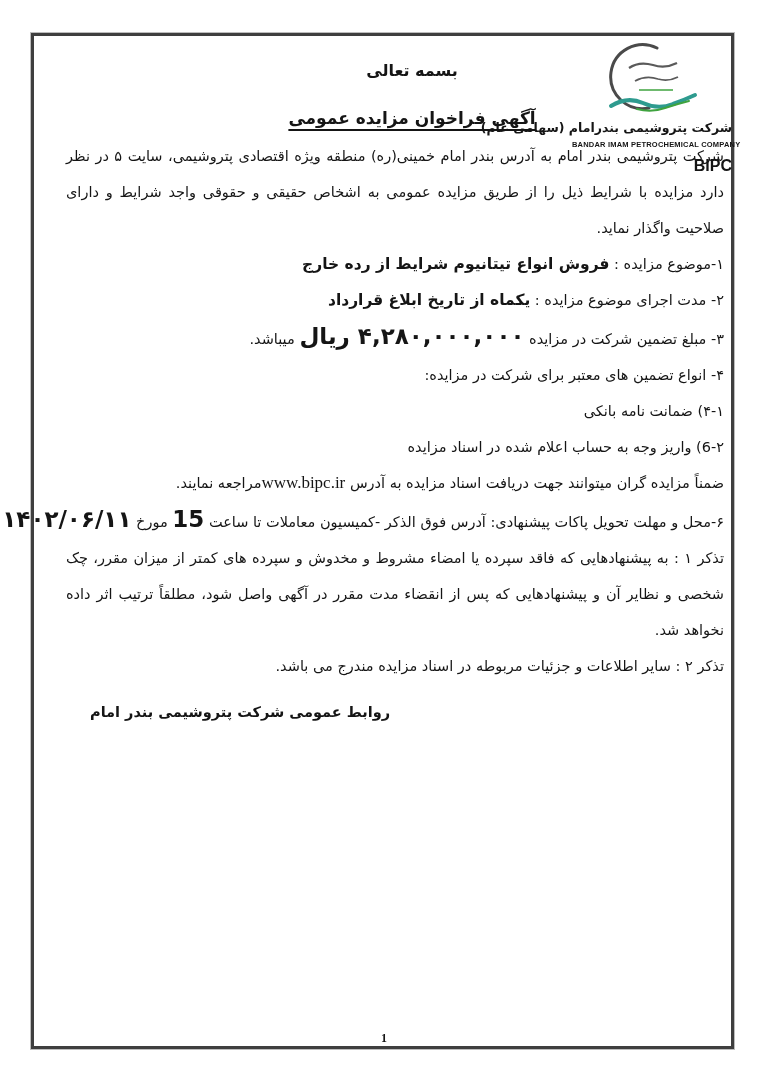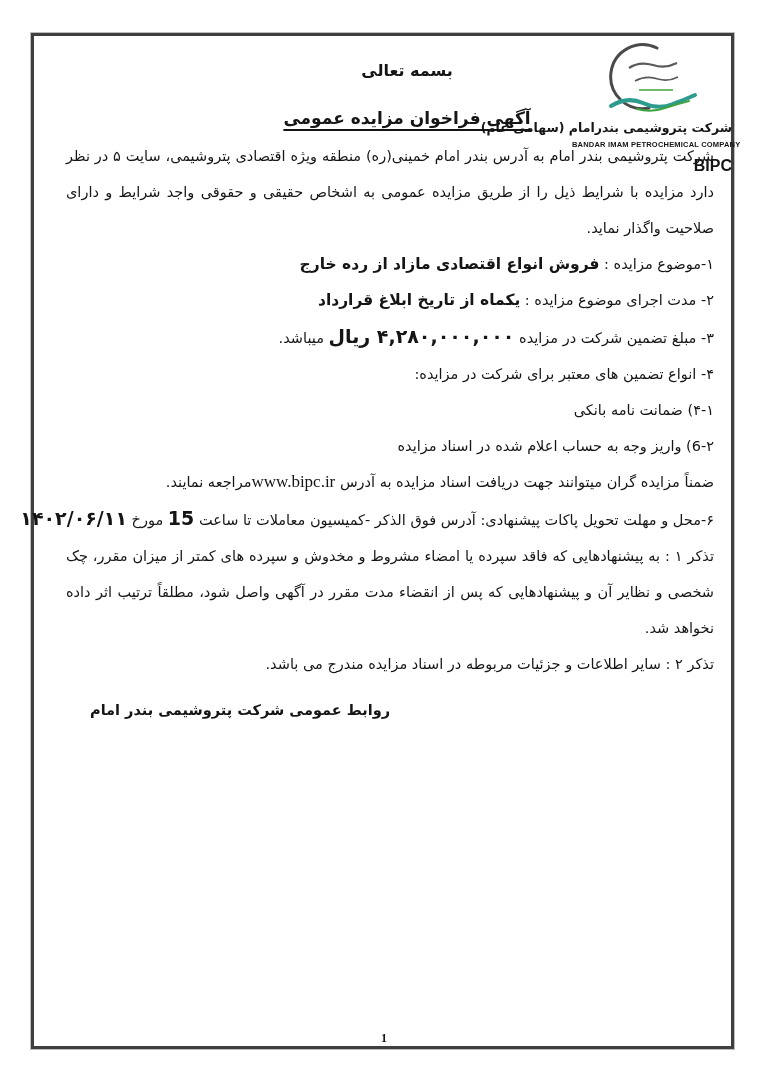--- a/index.html
+++ b/index.html
@@ -43,21 +43,21 @@
     margin-top: 4px; white-space: nowrap;
   }
   .logo-abbr {
     font-family: "Liberation Sans", sans-serif;
     font-size: 16px; font-weight: bold; margin-top: 8px;
   }
 
   
   .content {
     position: absolute;
-    top: 33px; left: 34px; right: 44px;
+    top: 33px; left: 34px; right: 34px;
     direction: rtl;
     font-size: 14.5px;
     z-index: 2;
   }
   .headings { text-align: center; padding-left: 56px; padding-top: 22px; }
   .h-bismillah { font-size: 16px; font-weight: bold; line-height: 32px; }
   .h-title {
     font-size: 17px; font-weight: bold; line-height: 34px;
     text-decoration: underline; text-underline-offset: 5px;
     text-decoration-thickness: 1.5px;
@@ -67,21 +67,21 @@
 
   .body-text { padding-right: 10px; padding-left: 32px; }
   .intro {
     text-align: justify;
     line-height: 36px;
     margin-top: 3px;
   }
   .line { line-height: 36px; white-space: nowrap; }
   .wrapline { line-height: 36px; text-align: justify; }
   .bd  { font-weight: bold; font-size: 15.5px; }
-  .num { font-weight: bold; font-size: 19px; }
+  .num { font-weight: bold; font-size: 23px; }
   .url { font-family: "Liberation Serif", serif; font-size: 17px; direction: ltr; unicode-bidi: embed; }
 
   .signature {
     margin-top: 13px;
     font-weight: bold;
     text-align: left;
     padding-left: 24px;
     line-height: 30px;
   }
 
@@ -125,21 +125,21 @@
     <div class="headings">
       <div class="h-bismillah">بسمه تعالی</div>
       <div class="h-title">آگهی فراخوان مزایده عمومی</div>
     </div>
 
     <div class="body-text">
 
       <p class="intro">شرکت پتروشیمی بندر امام به آدرس بندر امام خمینی(ره) منطقه ویژه اقتصادی پتروشیمی، سایت ۵ در نظر دارد مزایده با شرایط ذیل را از طریق مزایده عمومی به اشخاص حقیقی و حقوقی واجد شرایط و دارای صلاحیت واگذار نماید.</p>
 
       <div class="line">
-        <span>۱-موضوع مزایده : </span><span class="bd">فروش انواع اقتصادی مازاد از رده خارج</span>
+        <span>۱-موضوع مزایده : </span><span class="bd">فروش انواع تیتانیوم شرایط از رده خارج</span>
       </div>
 
       <div class="line">
         <span>۲- مدت اجرای موضوع مزایده :  </span><span class="bd">یکماه از تاریخ ابلاغ قرارداد</span>
       </div>
 
       <div class="line">
         <span>۳- مبلغ تضمین شرکت در مزایده  </span><span class="num">۴,۲۸۰,۰۰۰,۰۰۰ ریال</span><span> میباشد.</span>
       </div>
 

